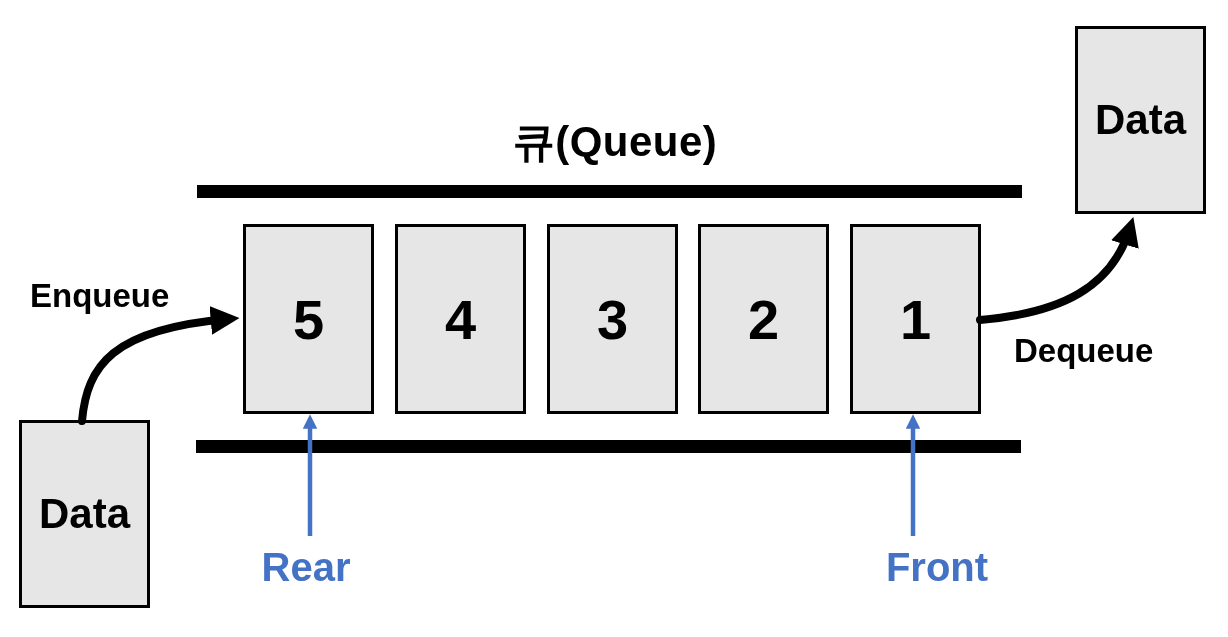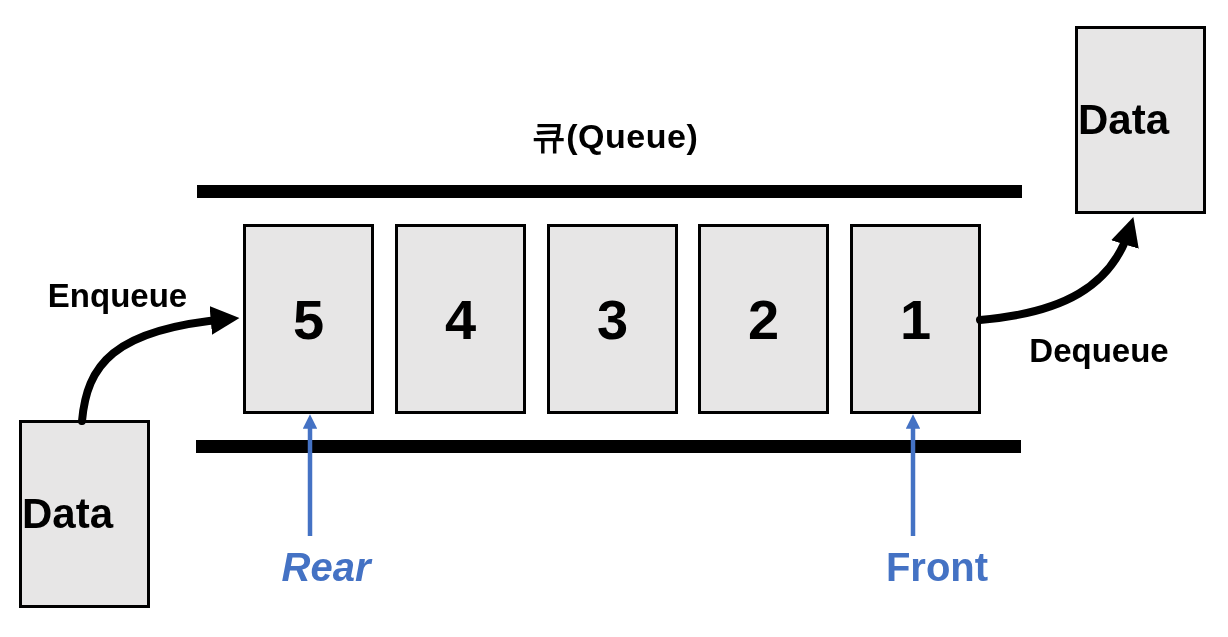--- a/index.html
+++ b/index.html
@@ -8,21 +8,21 @@
     width: 1228px;
     height: 637px;
     background: var(--background, #ffffff);
     font-family: "Liberation Sans", sans-serif;
     overflow: hidden;
   }
   .title {
     position: absolute;
     left: 200px; top: 114px; width: 830px;
     text-align: center;
-    font-size: 34px;
+    font-size: 42px;
     font-weight: bold;
     color: var(--text, #000);
     letter-spacing: 0.5px;
   }
   .bar {
     position: absolute;
     height: 13px;
     background: var(--bar, #000);
   }
   .bar-top    { left: 197px; top: 185px; width: 825px; }
@@ -44,45 +44,44 @@
   .cell-2 { left: 547px; }
   .cell-3 { left: 698px; }
   .cell-4 { left: 850px; }
 
   .data-box {
     position: absolute;
     width: 131px; height: 188px;
     box-sizing: border-box;
     background: var(--box-fill, #e7e6e6);
     border: 3px solid var(--box-border, #000);
-    display: flex; align-items: center; justify-content: flex-start;
+    display: flex; align-items: center; justify-content: center;
     font-size: 42px; font-weight: bold;
     color: var(--text, #000);
   }
   .data-in  { left: 19px;   top: 420px; }
   .data-out { left: 1075px; top: 26px; }
 
   .op-label {
     position: absolute;
     font-size: 33px; font-weight: bold;
     color: var(--text, #000);
-    text-align: center;
   }
   .enqueue { left: 30px;   top: 277px; width: 175px; }
   .dequeue { left: 1014px; top: 332px; width: 170px; }
 
   .pointer-label {
     position: absolute;
     top: 545px;
     width: 140px;
     text-align: center;
     font-size: 40px; font-weight: bold;
     color: var(--pointer-blue, #4472c4);
   }
-  .rear  { left: 256px; font-style: italic; }
+  .rear  { left: 236px; }
   .front { left: 867px; }
 
   .arrows {
     position: absolute;
     left: 0; top: 0;
     width: 1228px; height: 637px;
     pointer-events: none;
   }
   .arrow-black { fill: none; stroke: var(--bar, #000); stroke-width: 8px; stroke-linecap: round; }
   .arrow-blue  { fill: none; stroke: var(--pointer-blue, #4472c4); stroke-width: 4.5px; }

